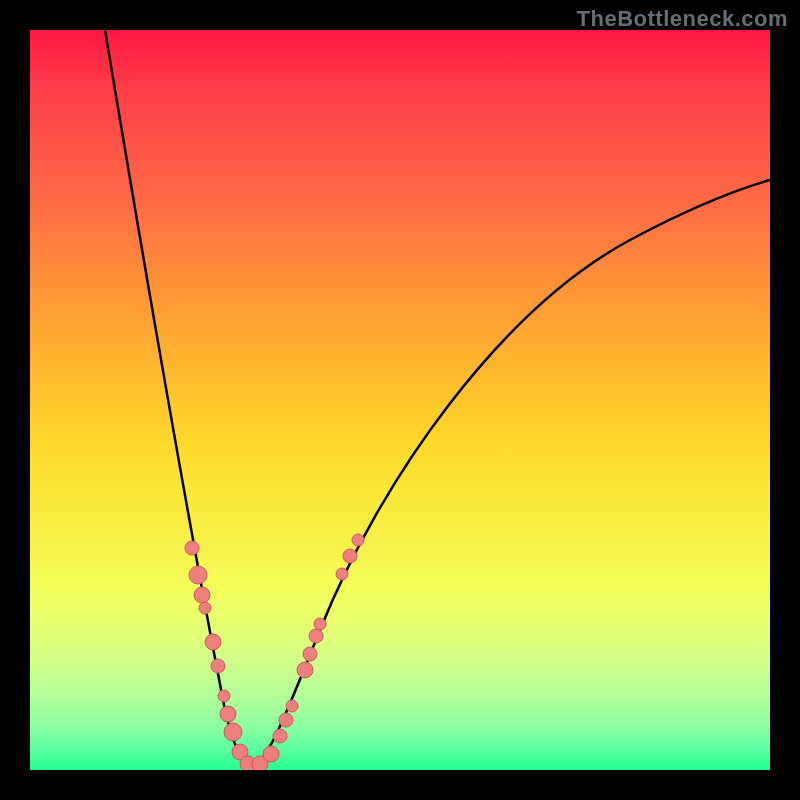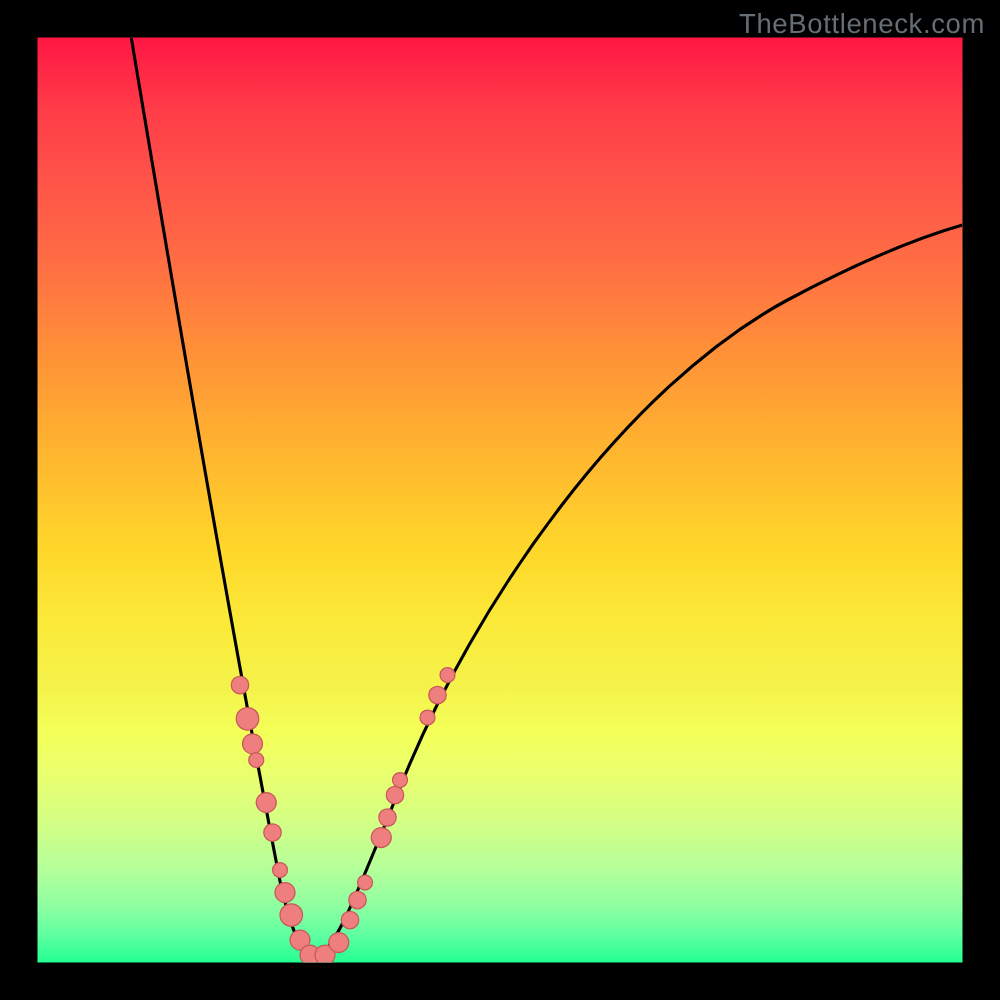--- a/index.html
+++ b/index.html
@@ -42,21 +42,21 @@
       #23ff93 100%
     );
   }
   .watermark {
     position: absolute;
     top: 6px;
     right: 12px;
     color: #666e75;
     font-size: 22px;
     letter-spacing: 0.5px;
-    font-weight: 400;
+    font-weight: 700;
   }
   svg.curve {
     position: absolute;
     left: 0;
     top: 0;
     width: 740px;
     height: 740px;
   }
   .pt {
     fill: #ef7e7e;

